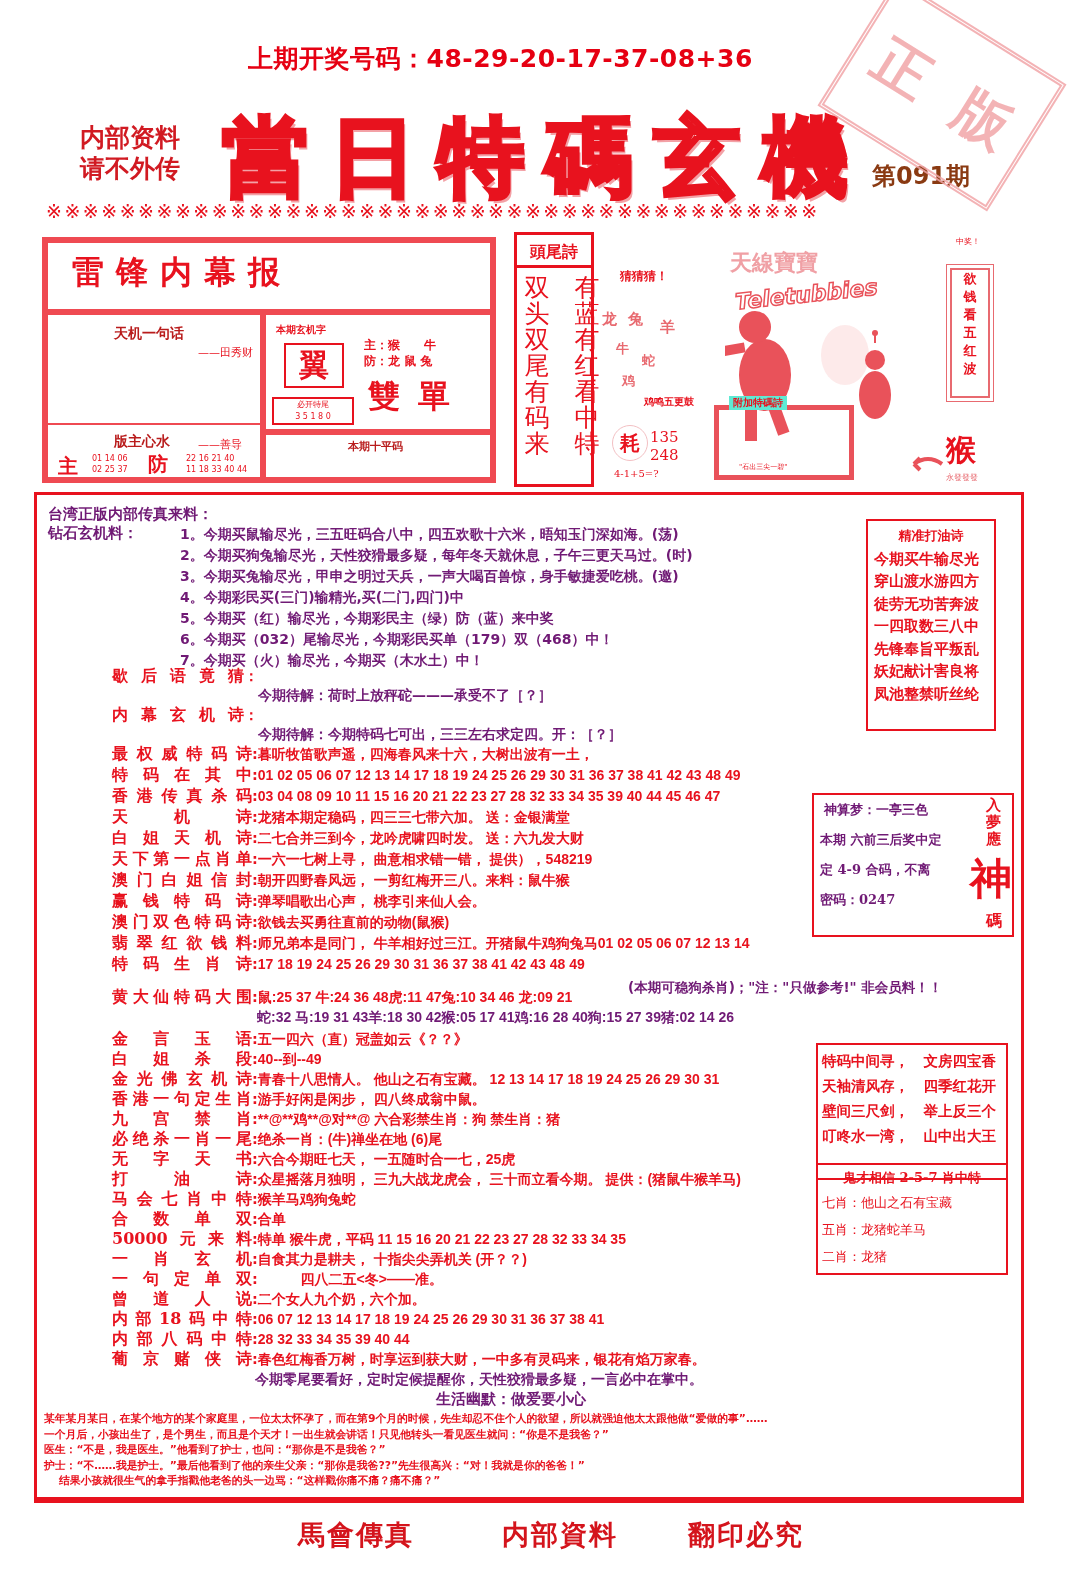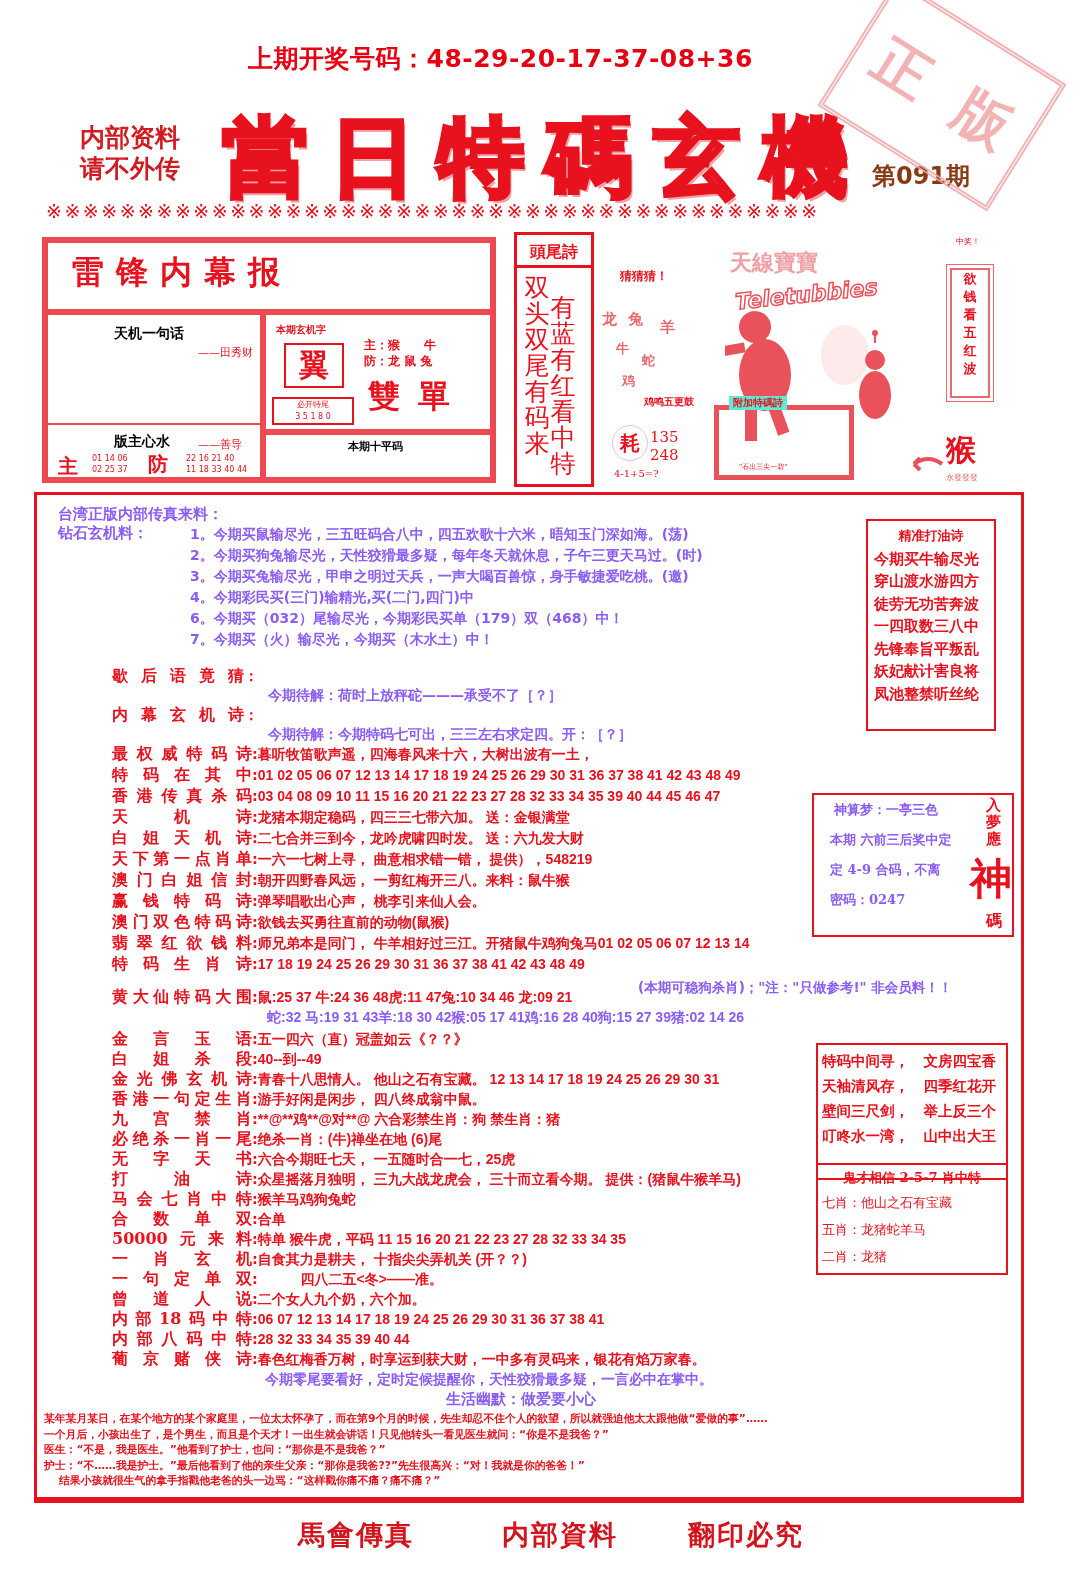--- a/index.html
+++ b/index.html
@@ -17,39 +17,39 @@
   .star-row { left: 46px; top: 200px; width: 990px; font-size: 19px; color: #e8121e; letter-spacing: 2.5px; white-space: nowrap; overflow: hidden; }
 
   
   .lf-box { left: 42px; top: 237px; width: 454px; height: 246px; border: 6px solid #ef4a52; background: #fff; }
   .lf-title { left: 24px; top: 8px; font-size: 32px; font-weight: bold; color: #e8121e; letter-spacing: 12px; font-family: "DejaVu Serif", serif; }
   .lf-top-div { left: 0; top: 66px; width: 442px; height: 6px; background: #ef4a52; }
   .lf-vdiv { left: 212px; top: 72px; width: 6px; height: 168px; background: #ef4a52; }
   .lf-hdiv-l { left: 0; top: 180px; width: 212px; height: 2px; background: #ef4a52; }
   .lf-hdiv-r { left: 218px; top: 186px; width: 224px; height: 6px; background: #ef4a52; }
   .lf-small { font-size: 11px; color: #e8121e; }
-  .lf-sub { font-size: 14px; font-weight: bold; color: #000000; font-family: "DejaVu Serif", serif; }
+  .lf-sub { font-size: 14px; font-weight: bold; color: #b91c1c; font-family: "DejaVu Serif", serif; }
   .lf-mini { font-size: 8px; color: #e8121e; white-space: nowrap; }
   .yi-box { left: 236px; top: 100px; width: 60px; height: 45px; border: 2px solid #e8121e; font-size: 30px; font-weight: bold; display:flex; align-items:center; justify-content:center; color: #e8121e; }
   .must-box { left: 224px; top: 154px; width: 82px; height: 28px; border: 2px solid #e8121e; font-size: 8px; text-align:center; line-height: 12px; }
   .shuangdan { left: 320px; top: 132px; font-size: 32px; font-weight: bold; letter-spacing: 18px; color: #e8121e; font-family: "DejaVu Serif", serif; }
 
   
   .poem-box { left: 514px; top: 232px; width: 80px; height: 255px; border: 3px solid #e8121e; }
   .poem-head { left: 0; top: 0; width: 74px; height: 33px; border-bottom: 3px solid #e8121e; font-size: 16px; font-weight: bold; text-align: center; line-height: 33px; font-family: "DejaVu Serif", serif; }
   .poem-col { font-size: 25px; line-height: 26px; width: 28px; text-align: center; }
   .grey-red { color: #e86a70; }
   .frame { left: 714px; top: 405px; width: 140px; height: 75px; border: 5px solid #e9525a; }
 
   .qiantan { left: 950px; top: 268px; width: 40px; height: 130px; border: 2px solid #e86a70; outline: 1px solid #e86a70; outline-offset: 3px; }
   .qiantan span { display:block; font-size: 13px; font-weight: bold; text-align: center; line-height: 18px; font-family: "DejaVu Serif", serif; }
 
   
   .main-frame { left: 34px; top: 492px; width: 990px; height: 1008px; border: 3px solid #e8121e; }
-  .bl { font-size: 14px; color: #8b5cf6; line-height: 18.5px; white-space: nowrap; margin-left: 10px; }
+  .bl { font-size: 14px; color: #701a75; line-height: 18.5px; white-space: nowrap; }
   .row { position: absolute; left: 112px; white-space: nowrap; font-size: 14.5px; line-height: 18px; }
   .row .lbl { display: inline-block; width: 140px; font-weight: bold; font-family: "DejaVu Serif", serif; font-size: 16px; letter-spacing: 0; text-align: justify; text-align-last: justify; }
   .row .val { font-family: "Liberation Sans", sans-serif; font-weight: bold; font-size: 14px; }
   .colon { font-weight: bold; }
 
   .side-box { border: 2px solid #e8121e; }
   .side-box p { font-size: 15px; font-weight: bold; line-height: 22.5px; white-space: nowrap; }
   .footer-line { left: 34px; top: 1500px; width: 990px; height: 3px; background: #e8121e; }
   .footer { top: 1517px; font-size: 27px; font-weight: bold; font-family: "DejaVu Serif", serif; color: #d4141c; letter-spacing: 2px; }
   .joke p { font-size: 10.8px; line-height: 15.5px; white-space: nowrap; font-weight: bold; }
@@ -107,21 +107,21 @@
   <div class="abs lf-small" style="left:316px;top:94px;font-size:12px;font-weight:bold;line-height:16px;">
     <div>主：猴　　牛</div>
     <div>防：龙 鼠 兔</div>
   </div>
   <div class="abs shuangdan">雙單</div>
   <div class="abs lf-sub" style="left:300px;top:196px;font-size:11px;">本期十平码</div>
 </div>
 
 <div class="abs poem-box">
   <div class="abs poem-head">頭尾詩</div>
-  <div class="abs poem-col" style="left:32px;top:40px;margin-top:20px;">有蓝有红看中特</div>
+  <div class="abs poem-col" style="left:56px;top:40px;">有蓝有红看中特</div>
   <div class="abs poem-col" style="left:6px;top:40px;">双头双尾有码来</div>
 </div>
 
 <div class="abs" style="left:730px;top:248px;font-size:22px;font-weight:bold;color:#f0a0a5;font-family:'DejaVu Serif',serif;">天線寶寶</div>
 <div class="abs" style="left:735px;top:282px;font-size:22px;font-weight:bold;font-style:italic;color:#fff;-webkit-text-stroke:1.5px #e9525a;transform:rotate(-6deg);">Teletubbies</div>
 <div class="abs" style="left:620px;top:268px;font-size:12px;font-weight:bold;">猜猜猜！</div>
 <div class="abs grey-red" style="left:602px;top:310px;font-size:15px;font-weight:bold;">龙</div>
 <div class="abs grey-red" style="left:628px;top:310px;font-size:15px;font-weight:bold;">兔</div>
 <div class="abs grey-red" style="left:660px;top:318px;font-size:15px;font-weight:bold;">羊</div>
 <div class="abs grey-red" style="left:616px;top:340px;font-size:13px;font-weight:bold;">牛</div>
@@ -175,20 +175,21 @@
 <div class="abs main-frame"></div>
 
 <div class="abs bl serif" style="left:48px;top:505px;font-size:15px;font-weight:bold;">台湾正版内部传真来料：</div>
 <div class="abs bl serif" style="left:48px;top:524px;font-size:15px;font-weight:bold;">钻石玄机料：</div>
 
 <div class="abs" style="left:180px;top:524px;">
   <div class="bl" style="font-weight:bold;line-height:21px;font-size:14px;">1。今期买鼠输尽光，三五旺码合八中，四五欢歌十六米，晤知玉门深如海。(荡)</div>
   <div class="bl" style="font-weight:bold;line-height:21px;font-size:14px;">2。今期买狗兔输尽光，天性狡猾最多疑，每年冬天就休息，子午三更天马过。(时)</div>
   <div class="bl" style="font-weight:bold;line-height:21px;font-size:14px;">3。今期买兔输尽光，甲申之明过天兵，一声大喝百兽惊，身手敏捷爱吃桃。(邀)</div>
   <div class="bl" style="font-weight:bold;line-height:21px;font-size:14px;">4。今期彩民买(三门)输精光,买(二门,四门)中</div>
+  <div class="bl" style="font-weight:bold;line-height:21px;font-size:14px;">5。今期买（红）输尽光，今期彩民主（绿）防（蓝）来中奖</div>
   <div class="bl" style="font-weight:bold;line-height:21px;font-size:14px;">6。今期买（032）尾输尽光，今期彩民买单（179）双（468）中！</div>
   <div class="bl" style="font-weight:bold;line-height:21px;font-size:14px;">7。今期买（火）输尽光，今期买（木水土）中！</div>
 </div>
 
 <div class="row" style="top:667px;">
   <span class="lbl" style="width:132px;">歇后语竟猜</span><span class="colon">：</span>
 </div>
 <div class="abs bl" style="left:258px;top:686px;font-weight:bold;">今期待解：荷时上放秤砣———承受不了［？］</div>
 
 <div class="row" style="top:706px;">

